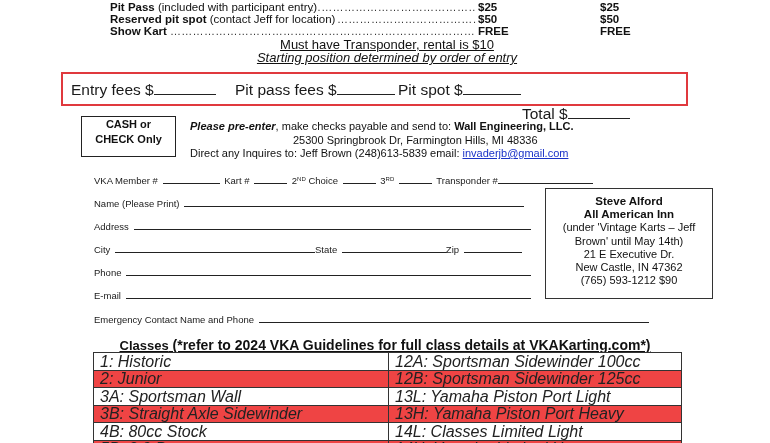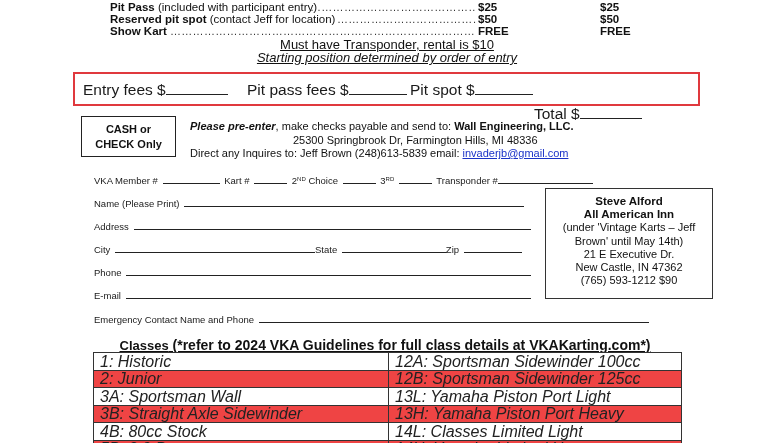--- a/index.html
+++ b/index.html
@@ -17,31 +17,31 @@
     .fee-row .lbl span.note { font-weight: normal; }
     .fee-row .dots { position: absolute; top: 0; color: #333; font-size: 11px; letter-spacing: 0.3px; overflow: hidden; }
     .fee-row .amt1 { position: absolute; left: 368px; font-weight: bold; }
     .fee-row .amt2 { position: absolute; left: 490px; font-weight: bold; }
 
     .center-note { position: absolute; left: 0; width: 614px; text-align: center; font-size: 13px; line-height: 14px; text-decoration: underline; }
     .center-note.italic { font-style: italic; }
 
     
     .fee-box {
-      position: absolute; left: 73px; top: 72px; width: 627px; height: 34px;
+      position: absolute; left: 61px; top: 72px; width: 627px; height: 34px;
       border: 2px solid #e0393e;
     }
     .fee-box .item { position: absolute; top: 7px; font-size: 15.5px; line-height: 18px; color: #1a1a1a; }
     .fee-box .blank { display: inline-block; border-bottom: 1px solid #222; height: 14px; vertical-align: baseline; }
 
     
     .cash-box {
       position: absolute; left: 81px; top: 116px; width: 95px; height: 41px;
       border: 1.5px solid #222; text-align: center;
-      font-weight: bold; font-size: 11px; line-height: 15px; padding-top: 5px;
+      font-weight: bold; font-size: 11px; line-height: 15px; 
     }
 
     .send-info { position: absolute; left: 190px; top: 120px; width: 420px; font-size: 11px; line-height: 13.5px; }
     .send-info .l1 { white-space: nowrap; }
     .send-info .l1 b.i { font-style: italic; }
     .send-info .l2 { padding-left: 103px; white-space: nowrap; }
     .send-info .l3 { white-space: nowrap; }
     .send-info a { color: #1a32c8; text-decoration: underline; }
 
     

